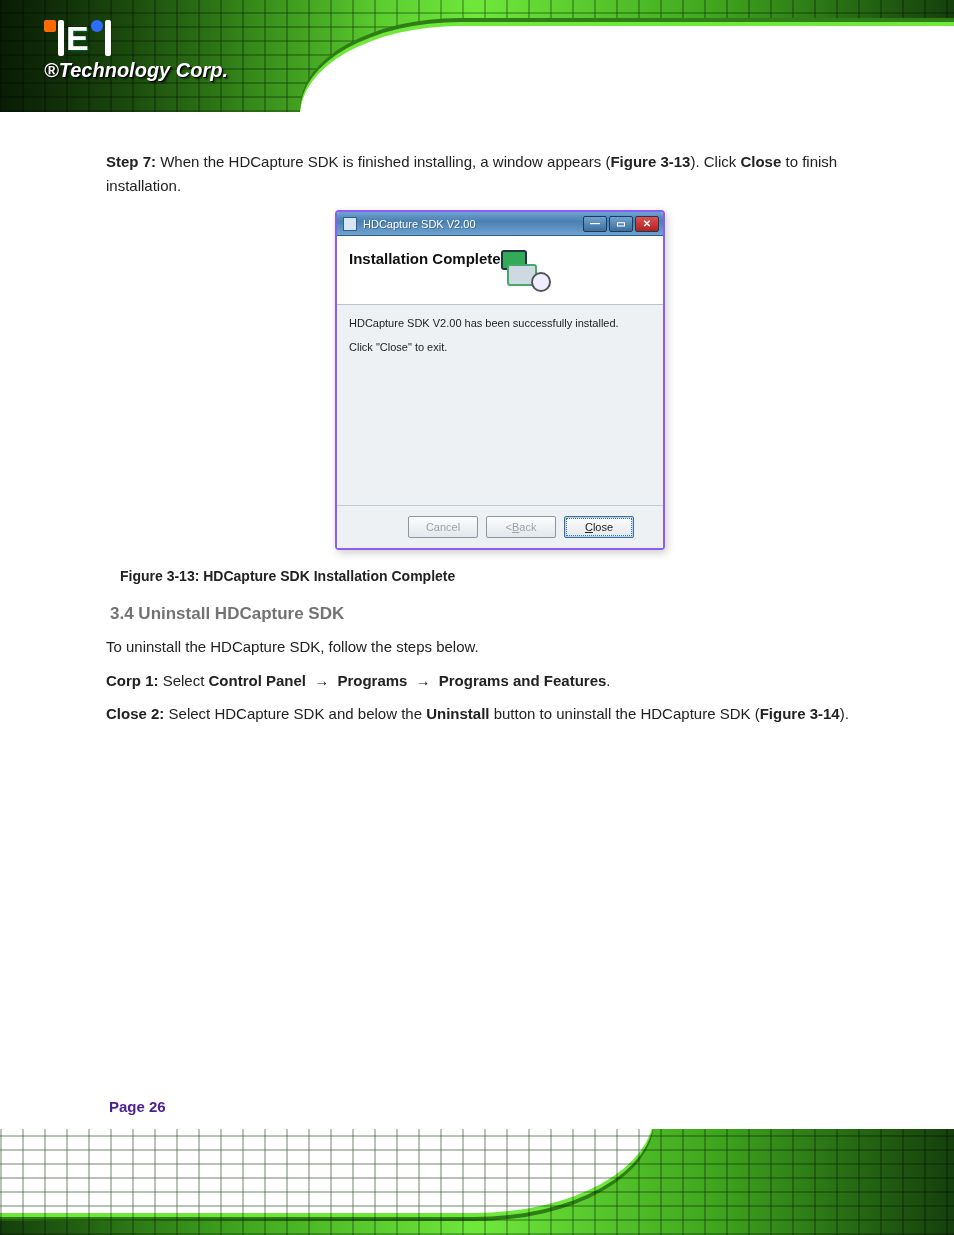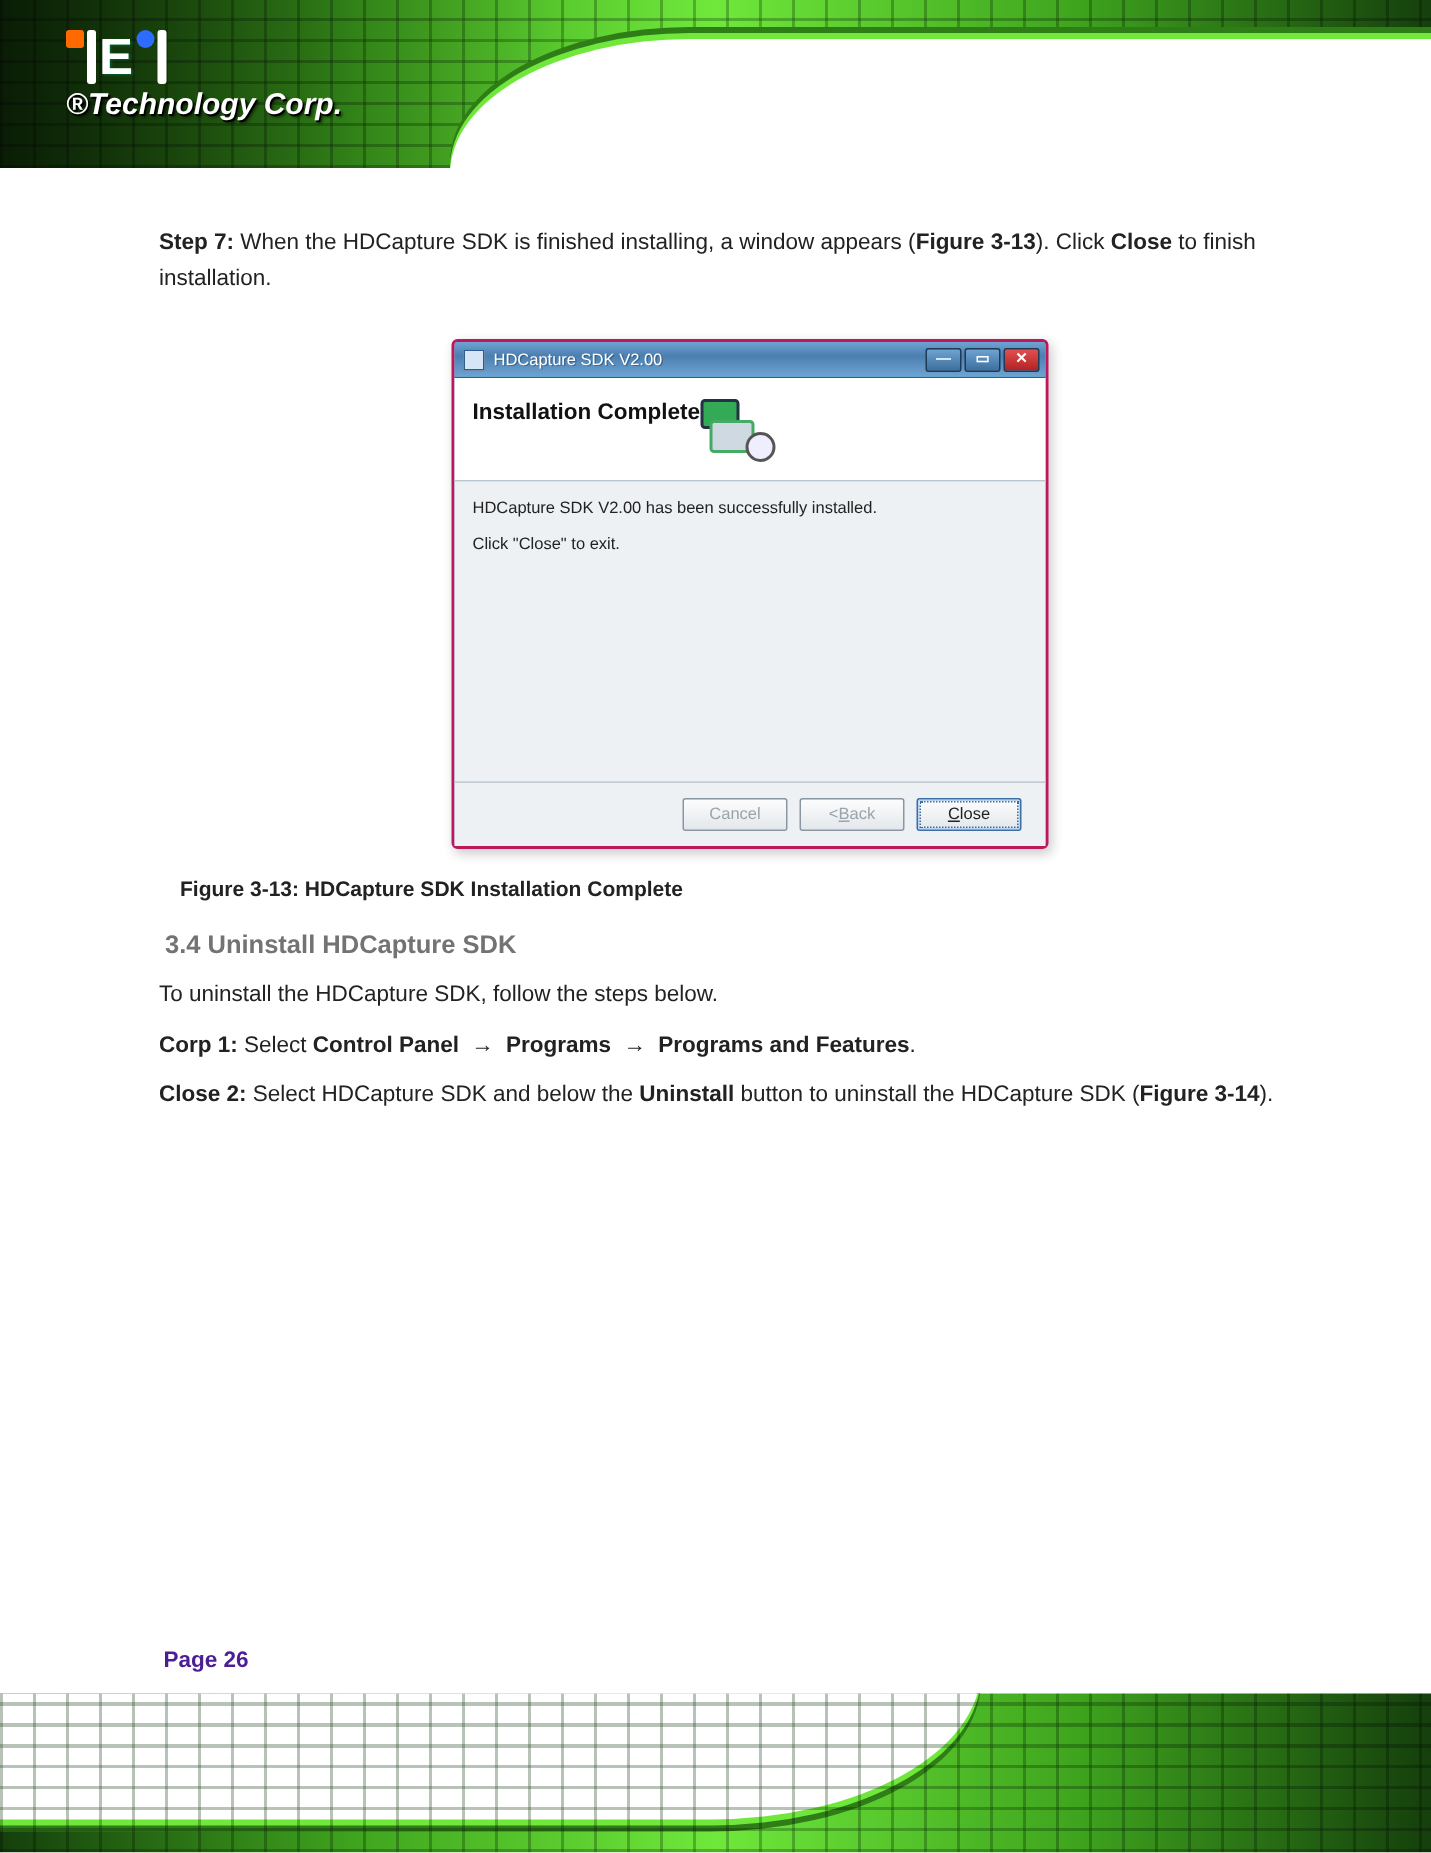--- a/index.html
+++ b/index.html
@@ -58,32 +58,32 @@
   
   .page-content {
     position: absolute;
     left: 106px;
     right: 60px;
     top: 150px;
   }
   .step-text {
     font: 15px/1.6 Arial;
     color: #222;
-    margin-bottom: 28px;
+    margin-bottom: 12px;
   }
   .step-text b { font-weight: 700; }
 
   .figure-wrap { text-align: center; margin: 2px 0 10px; }
 
   
   .win {
-    width: 398px; margin: 0 auto;
-    border: 2px solid #be185d;
+    width: 330px; margin: 0 auto;
+    border: 2px solid #8b5cf6;
     border-radius: 4px;
-    background: #7dd3fc;
+    background: #fef9c3;
     box-shadow: 2px 3px 8px rgba(0,0,0,.2);
     text-align: left;
     font-family: Tahoma, Arial, sans-serif;
   }
   .win-titlebar {
     display: flex; align-items: center; justify-content: space-between;
     height: 24px;
     background: linear-gradient(#6fa3d2, #4a7fb0 40%, #6fa3d2);
     padding: 0 4px 0 6px;
     border-bottom: 1px solid #2e5e8a;
@@ -135,21 +135,21 @@
     padding: 12px;
     height: 200px;
     font: 11px Tahoma, Arial; color: #222;
     display: flex; flex-direction: column; justify-content: space-between;
   }
   .win-body p { margin-bottom: 12px; }
 
   .win-footer {
     background: #eef1f4;
     border-top: 1px solid #c2cbd3;
-    padding: 10px 16px;
+    padding: 10px 29px;
     display: flex; justify-content: flex-end; gap: 8px;
   }
   .dlg-btn {
     width: 70px; height: 22px;
     font: 11px Tahoma, Arial;
     border: 1px solid #8a97a3;
     background: linear-gradient(#fdfdfd,#e3e7eb);
     border-radius: 2px;
     display: inline-flex; align-items: center; justify-content: center;
     color: #222;

